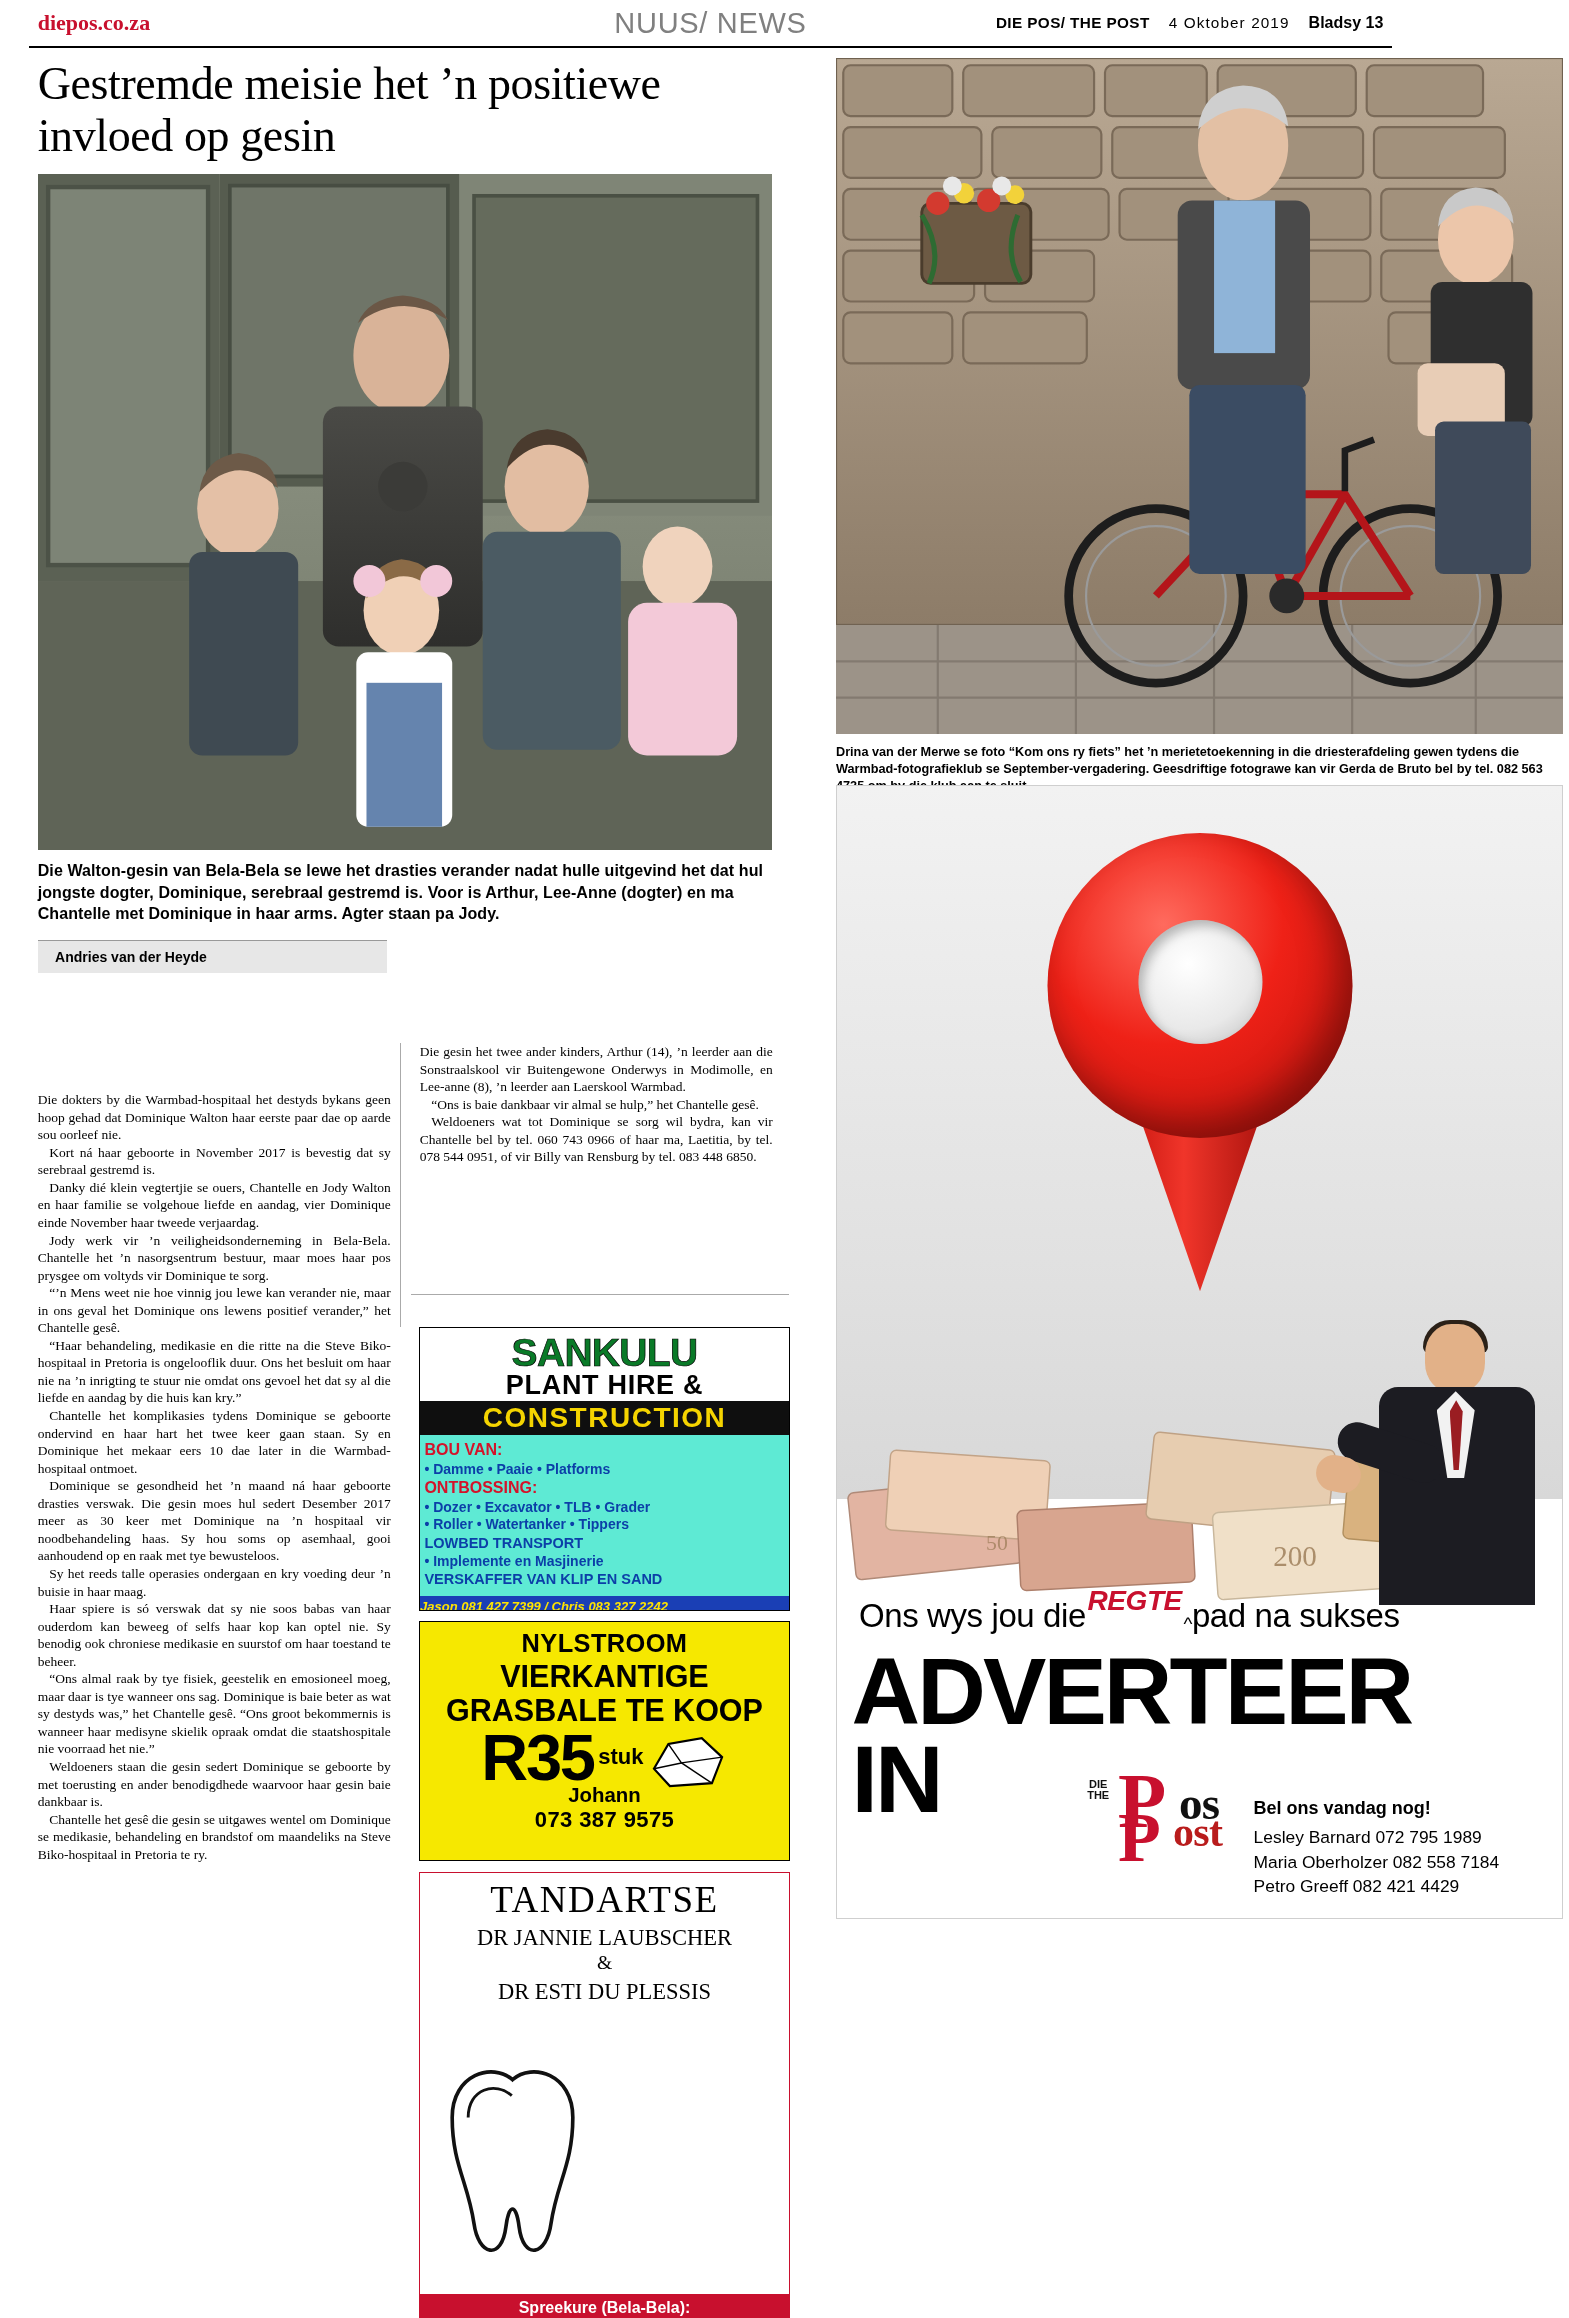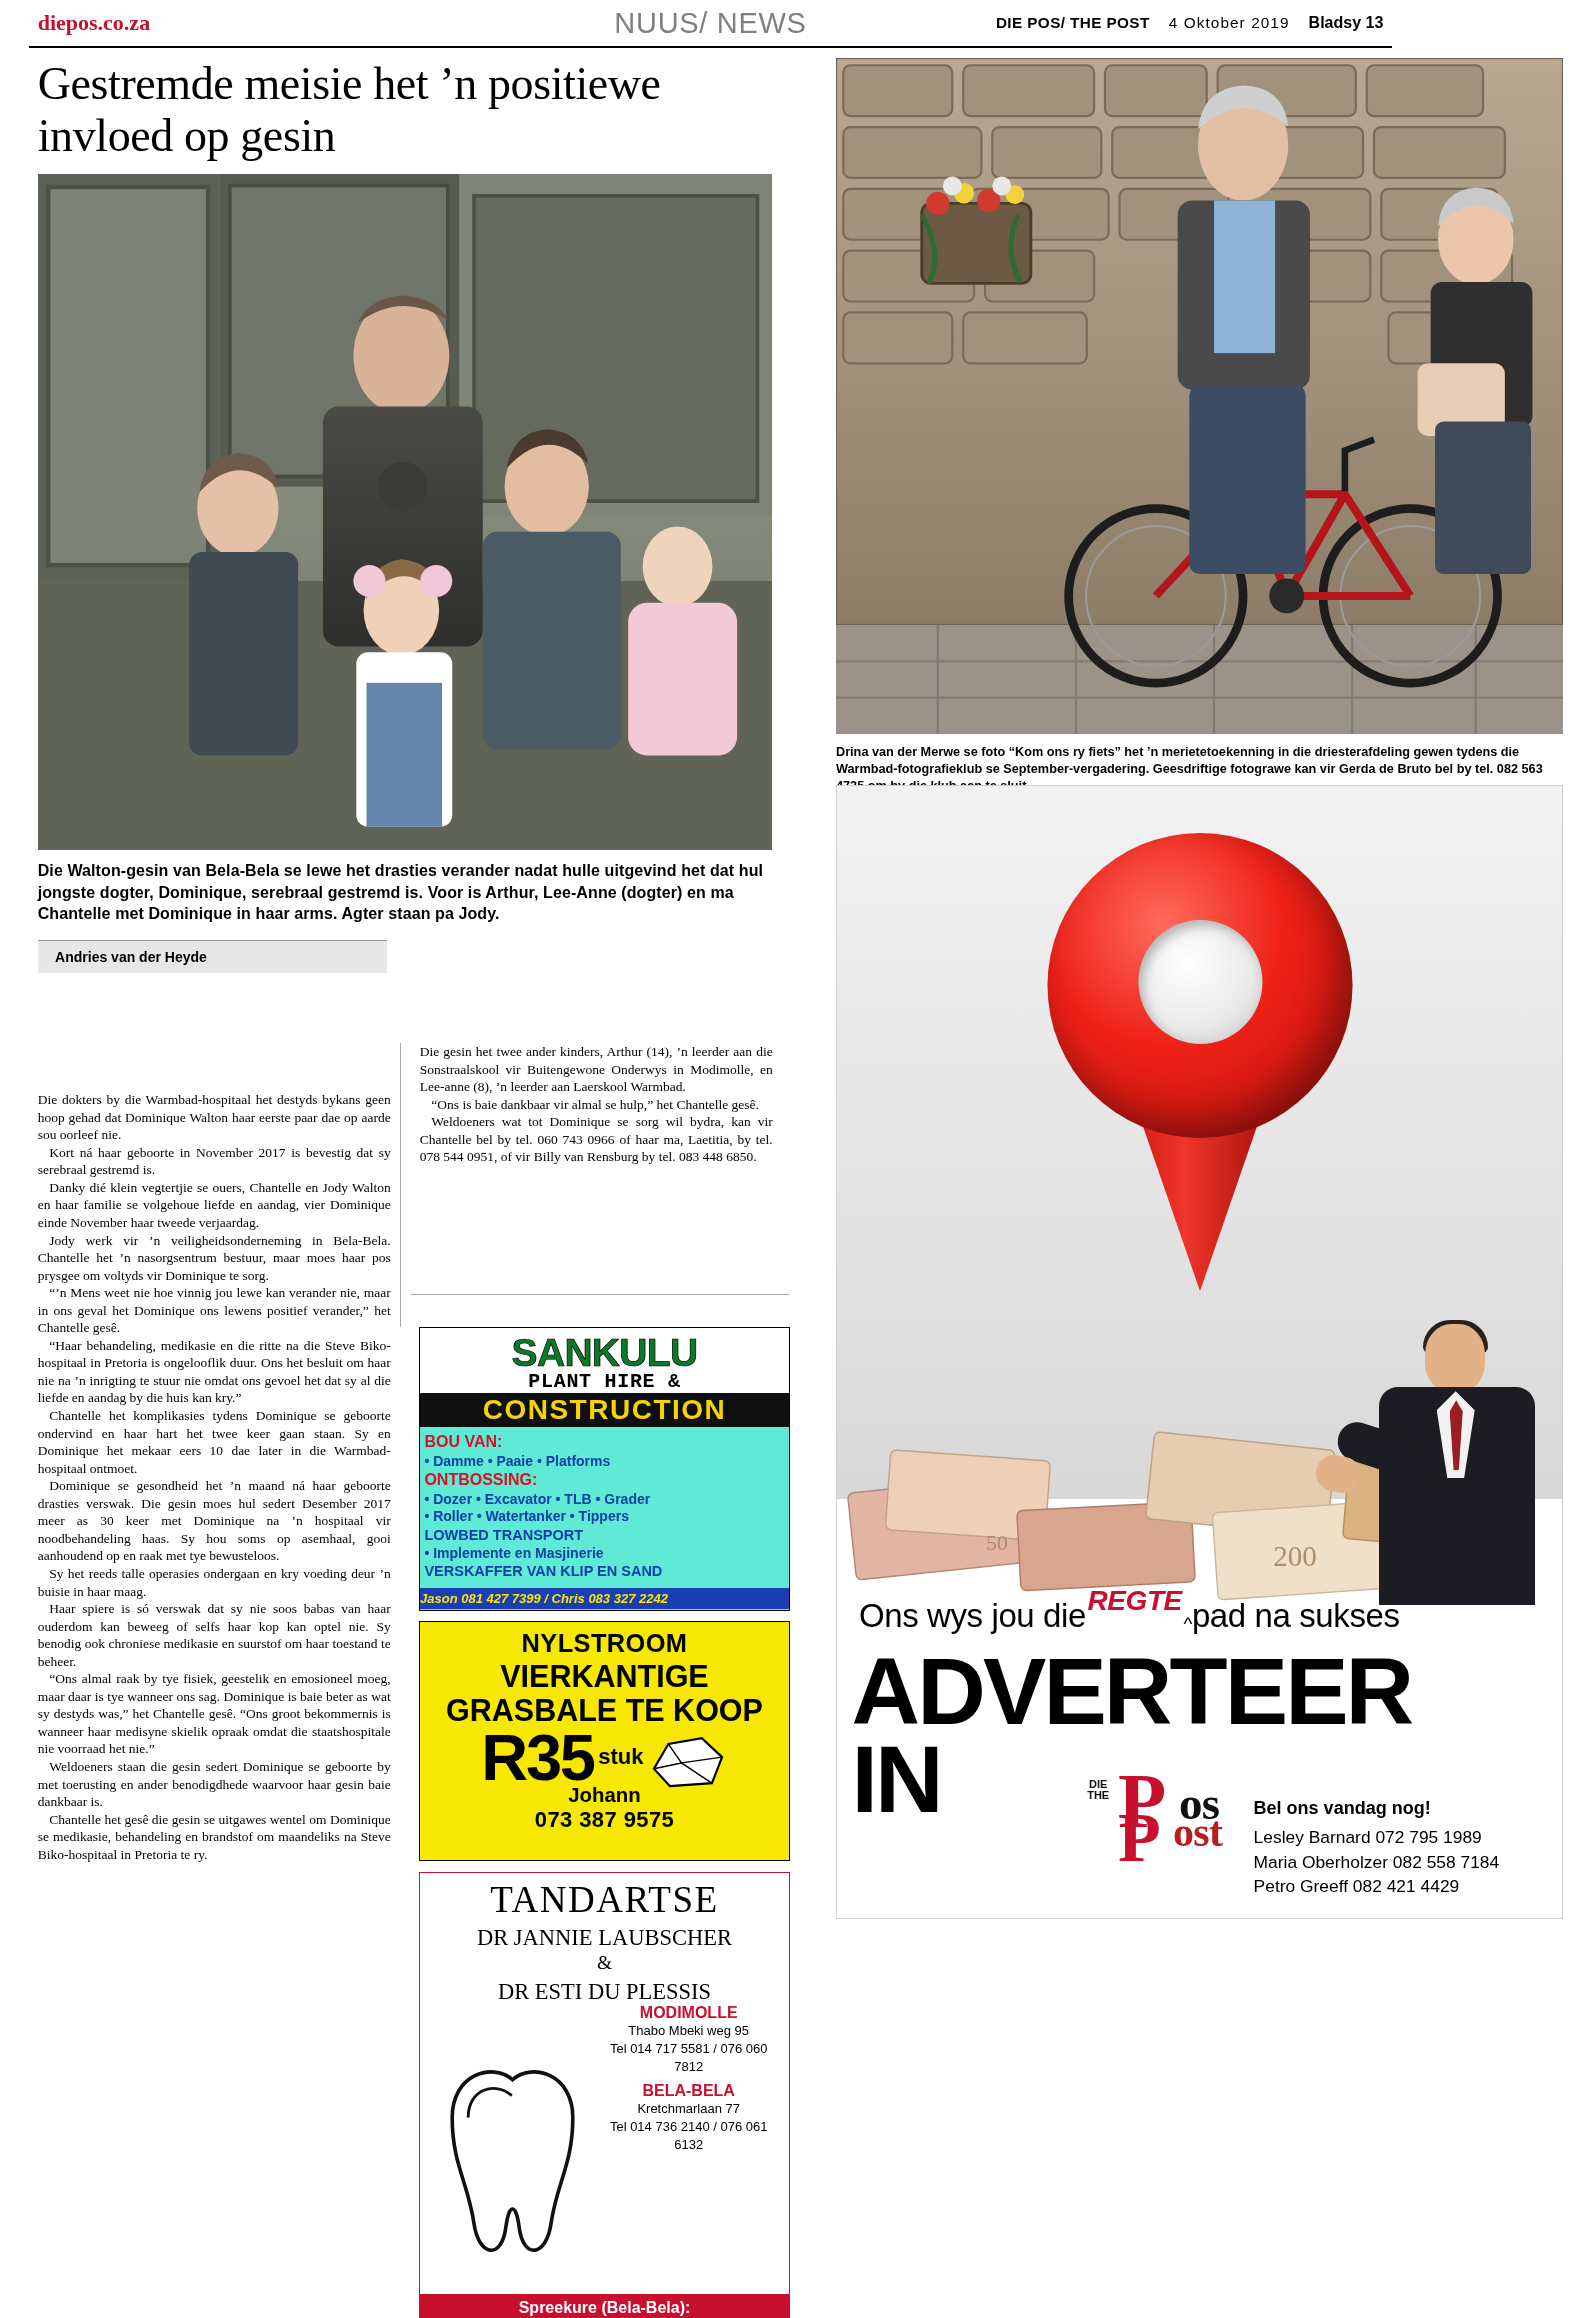--- a/index.html
+++ b/index.html
@@ -100,21 +100,21 @@
     left:390px; top:1269px; width:371px; height:284px;
     border:1.5px solid #000; background:#5eead4; overflow:hidden;
   }
   .sank-top { background:#ffffff; padding:4.4px 0 0 0; text-align:center; }
   .sank-logo {
     font-family:"Liberation Sans", sans-serif; font-weight:bold;
     font-size:39px; color:#0a7a28; letter-spacing:-0.7px; line-height:1;
     -webkit-text-stroke:0.7px #000;
   }
   .sank-plant {
-    font-size:20px; font-weight:bold; letter-spacing:0.7px; color:#000; margin-top:-1.5px;font-family:Liberation Mono, monospace;
+    font-size:27px; font-weight:bold; letter-spacing:0.7px; color:#000; margin-top:-1.5px;
   }
   .sank-constr {
     background:#0f0f0f; color:#f5d400; font-size:28px; font-weight:bold;
     letter-spacing:1.5px; line-height:1.05; padding:1.5px 0 2.9px 0;
     -webkit-text-stroke:0px;
   }
   .sank-body { padding:4.4px 4.4px 2.9px 4.4px; }
   .sank-h { color:#d4132a; font-weight:bold; font-size:16px; margin:2.2px 0 1.5px; }
   .sank-l { color:#0b3fa8; font-weight:bold; font-size:14px; margin:1.5px 0; }
   .sank-l2 { color:#0b3fa8; font-weight:bold; font-size:14.5px; margin:2.9px 0 1.5px; }
@@ -380,28 +380,20 @@
       <div class="tand-amp">&amp;</div>
       <div class="tand-name">DR ESTI DU PLESSIS</div>
 
       <span style="position:absolute;left:16px;top:182px;">
         <svg width="153" height="218" viewBox="0 0 210 300">
           <path d="M22 86 C22 26 78 10 105 34 C132 10 188 26 188 86 C188 150 166 176 158 232 C152 276 120 284 114 236 C110 204 100 204 96 236 C90 284 58 276 52 232 C44 176 22 150 22 86 Z" fill="#ffffff" stroke="#111" stroke-width="5"></path>
           <path d="M44 86 C44 46 82 36 104 56" fill="none" stroke="#111" stroke-width="4"></path>
         </svg>
       </span>
 
-      <div class="tand-right">
-        <div class="tand-city">MODIMOLLE</div>
-        <div class="tand-line">Thabo Mbeki weg 95</div>
-        <div class="tand-line">Tel 014 717 5581 / 076 060 7812</div>
-        <div class="tand-city">BELA-BELA</div>
-        <div class="tand-line">Kretchmarlaan 77</div>
-        <div class="tand-line">Tel 014 736 2140 / 076 061 6132</div>
-      </div>
 
       <div class="tand-hours">
         <div>Spreekure (Bela-Bela):</div>
         <div>Ma-Vry 8h00 - 12h30</div>
       </div>
     </div>
 
     <div class="right-block">
       <div class="top-photo">
         <svg viewBox="0 0 1000 930" width="727" height="676" preserveAspectRatio="none">

